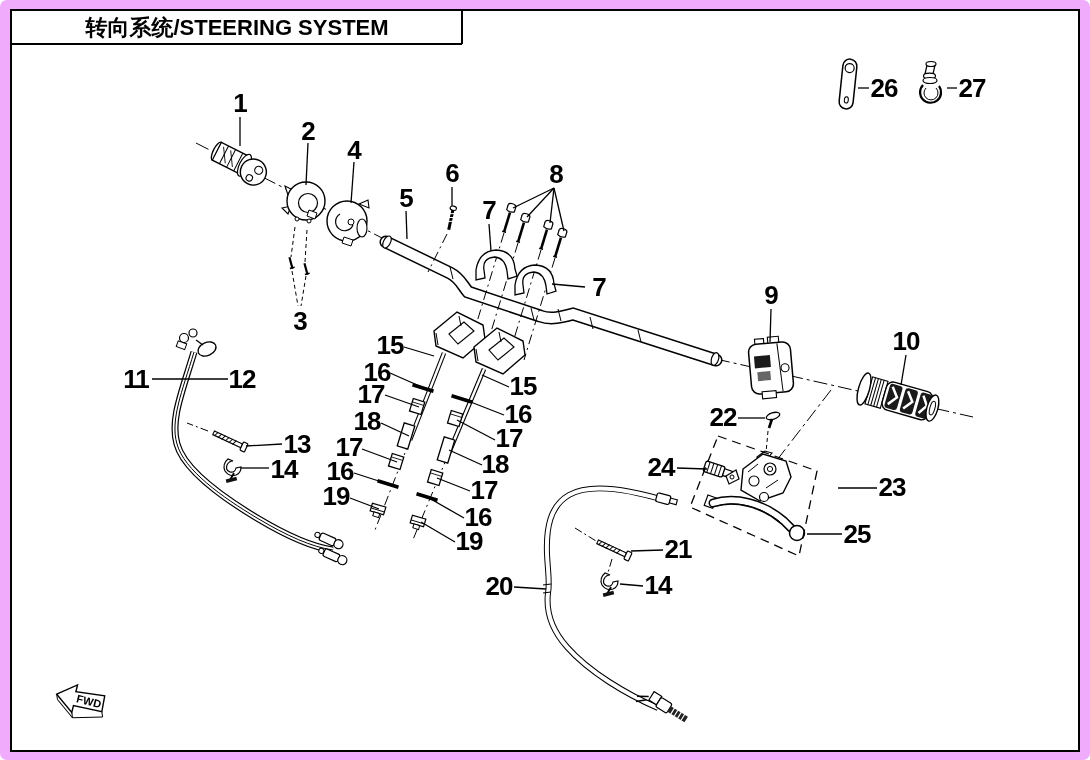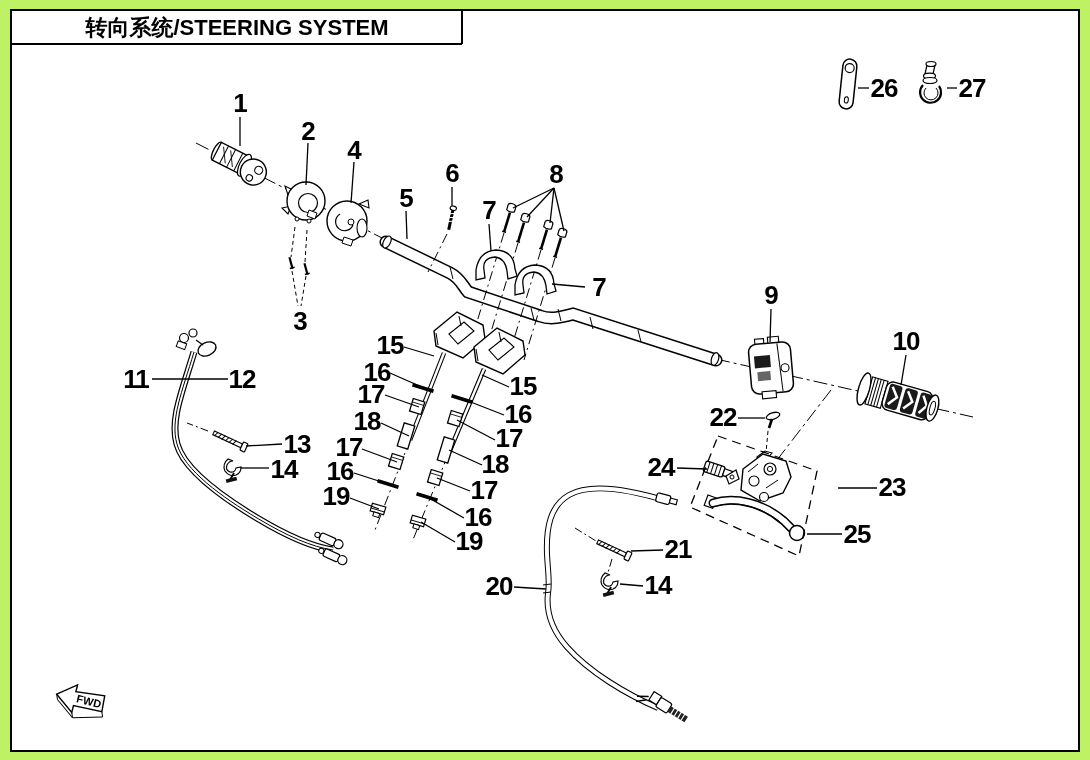--- a/index.html
+++ b/index.html
@@ -1,17 +1,17 @@
 <!DOCTYPE html>
 <html><head>
 <meta charset="utf-8">
 <style>
   html,body{margin:0;padding:0;background:#fff;}
-  .page{position:relative;width:1090px;height:760px;background:#bef264;overflow:hidden;
-        font-family:"Liberation Sans",sans-serif;}
+  .page{position:relative;width:1090px;height:760px;background:#f0abfc;overflow:hidden;
+        font-family:"Liberation Sans",sans-serif;border-radius:7px;}
   svg{position:absolute;left:0;top:0;}
   .callout{font-family:"Liberation Sans",sans-serif;font-weight:bold;font-size:26px;
            letter-spacing:-1px;fill:#000;}
   .title-text{font-family:"Liberation Sans",sans-serif;font-weight:bold;font-size:22px;fill:#000;}
   .fwd-text{font-family:"Liberation Sans",sans-serif;font-weight:bold;font-size:11px;fill:#000;}
 </style>
 </head>
 <body>
 
 <div class="page">

